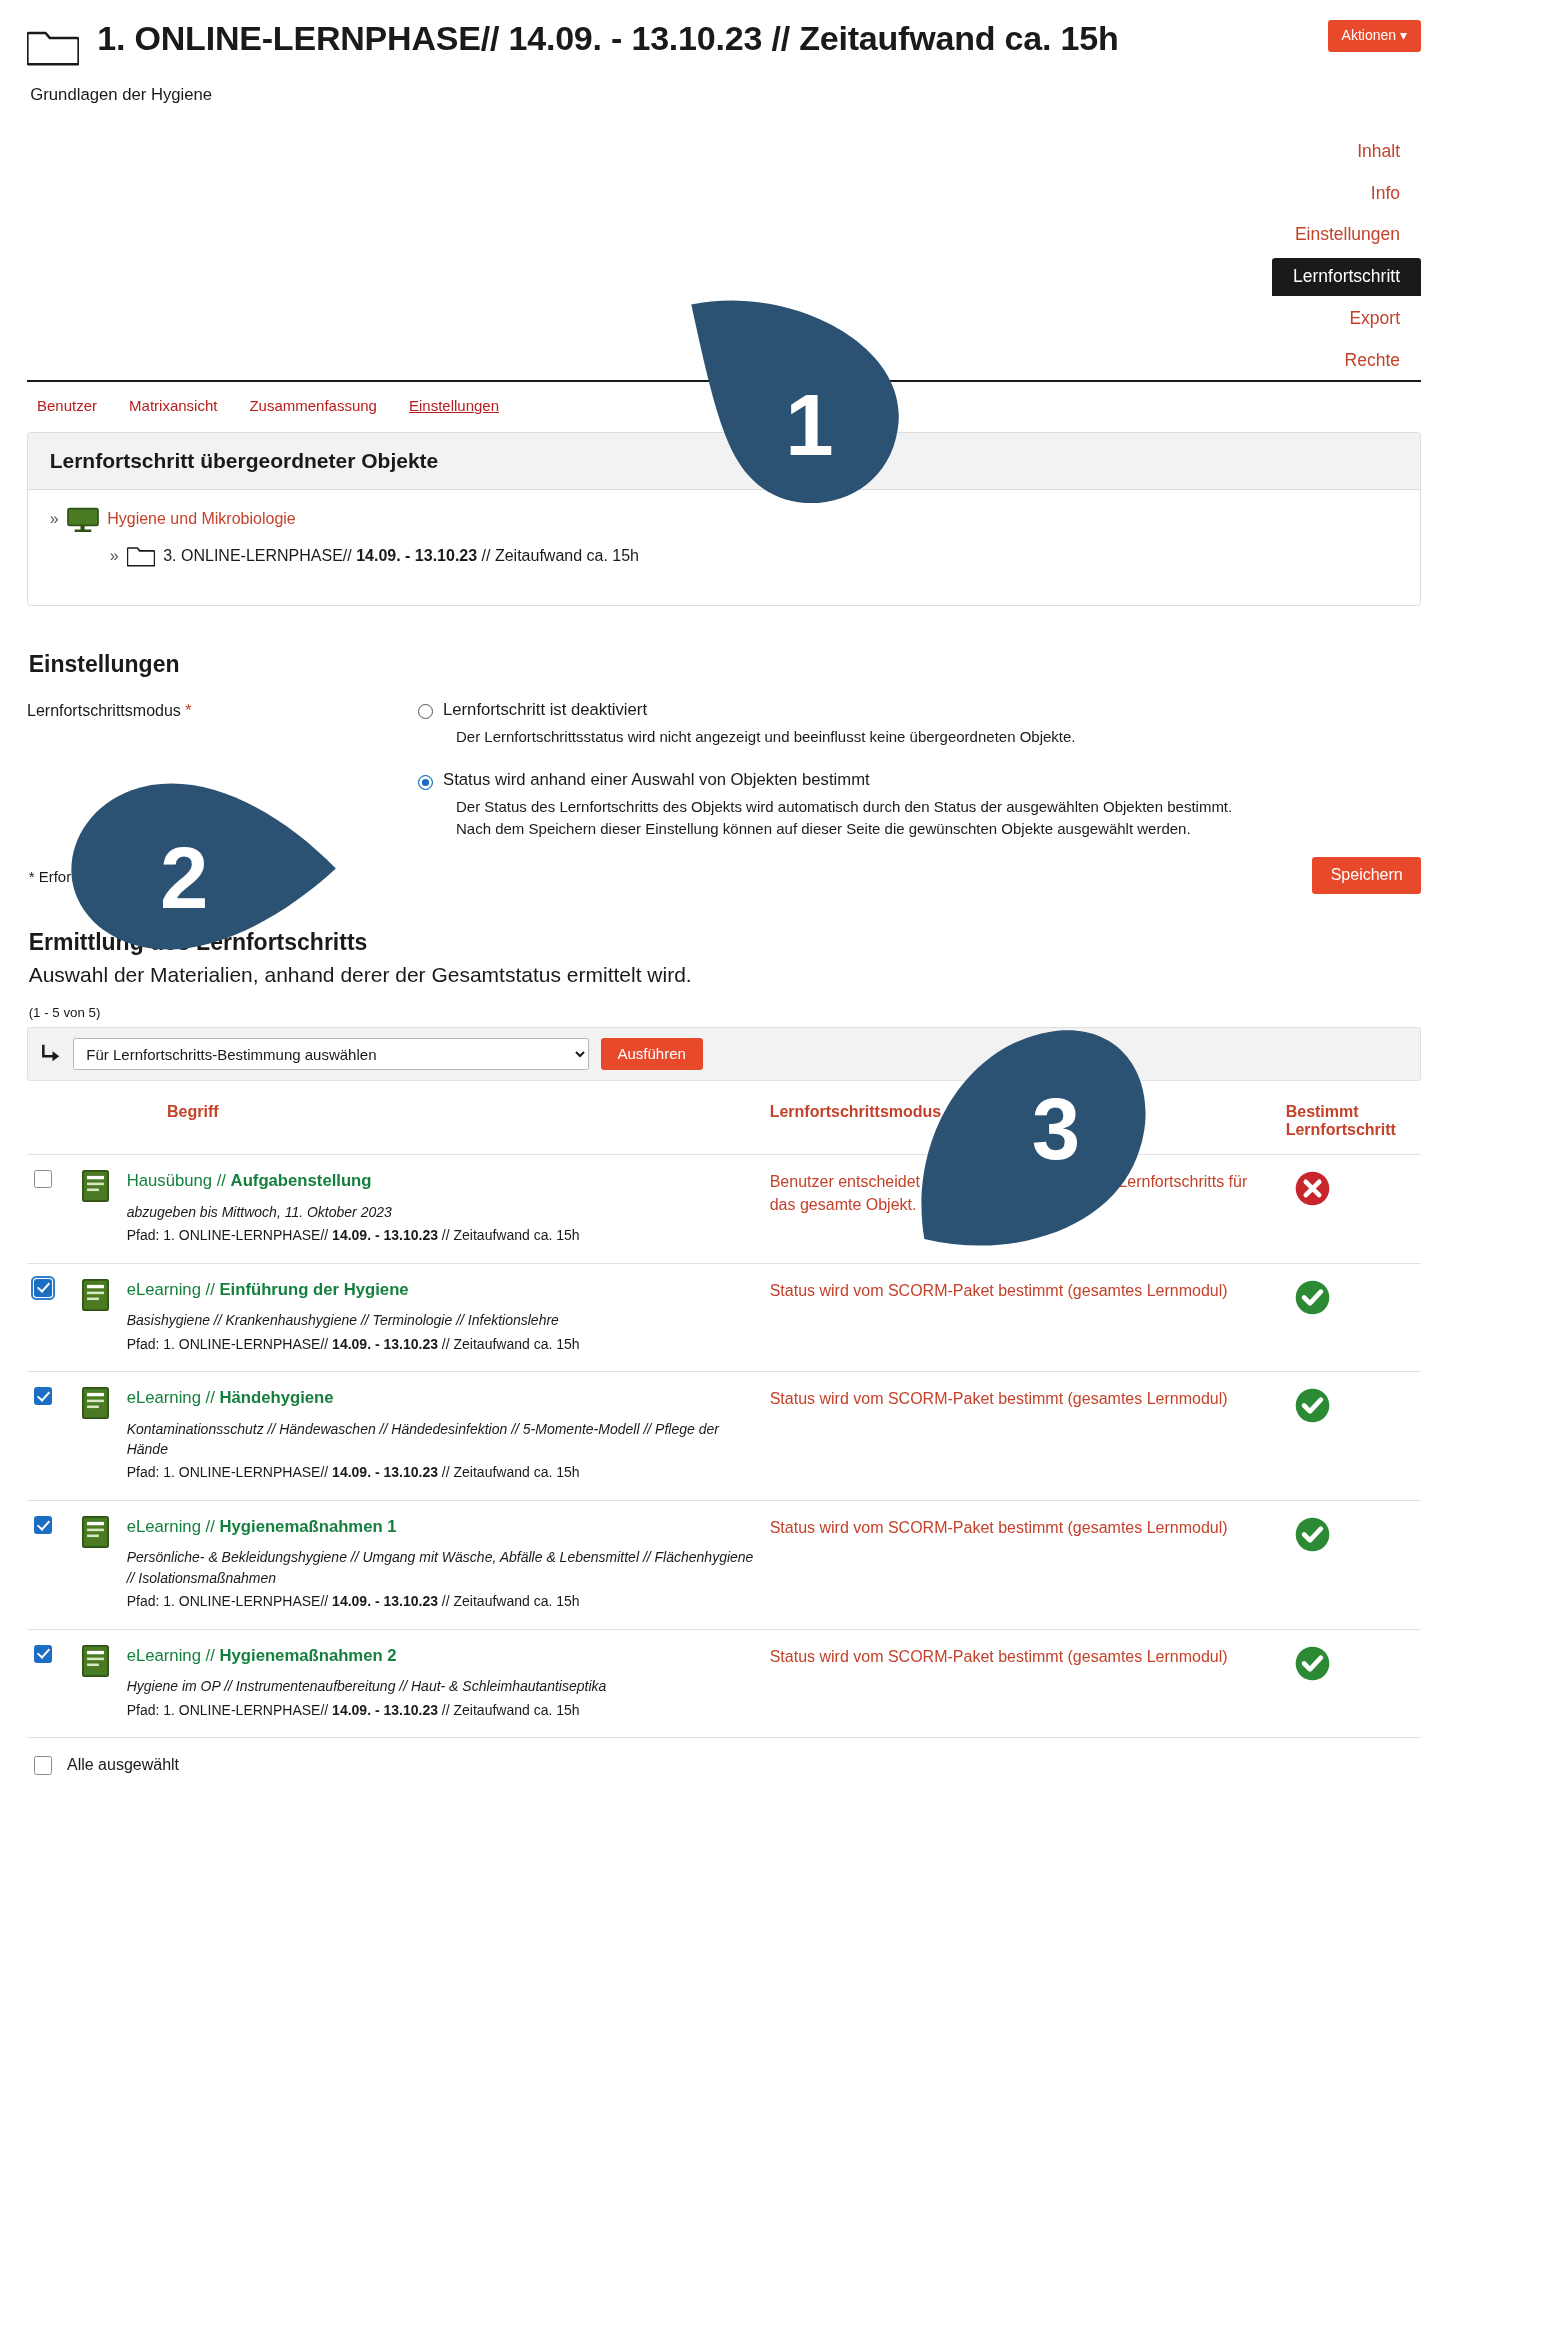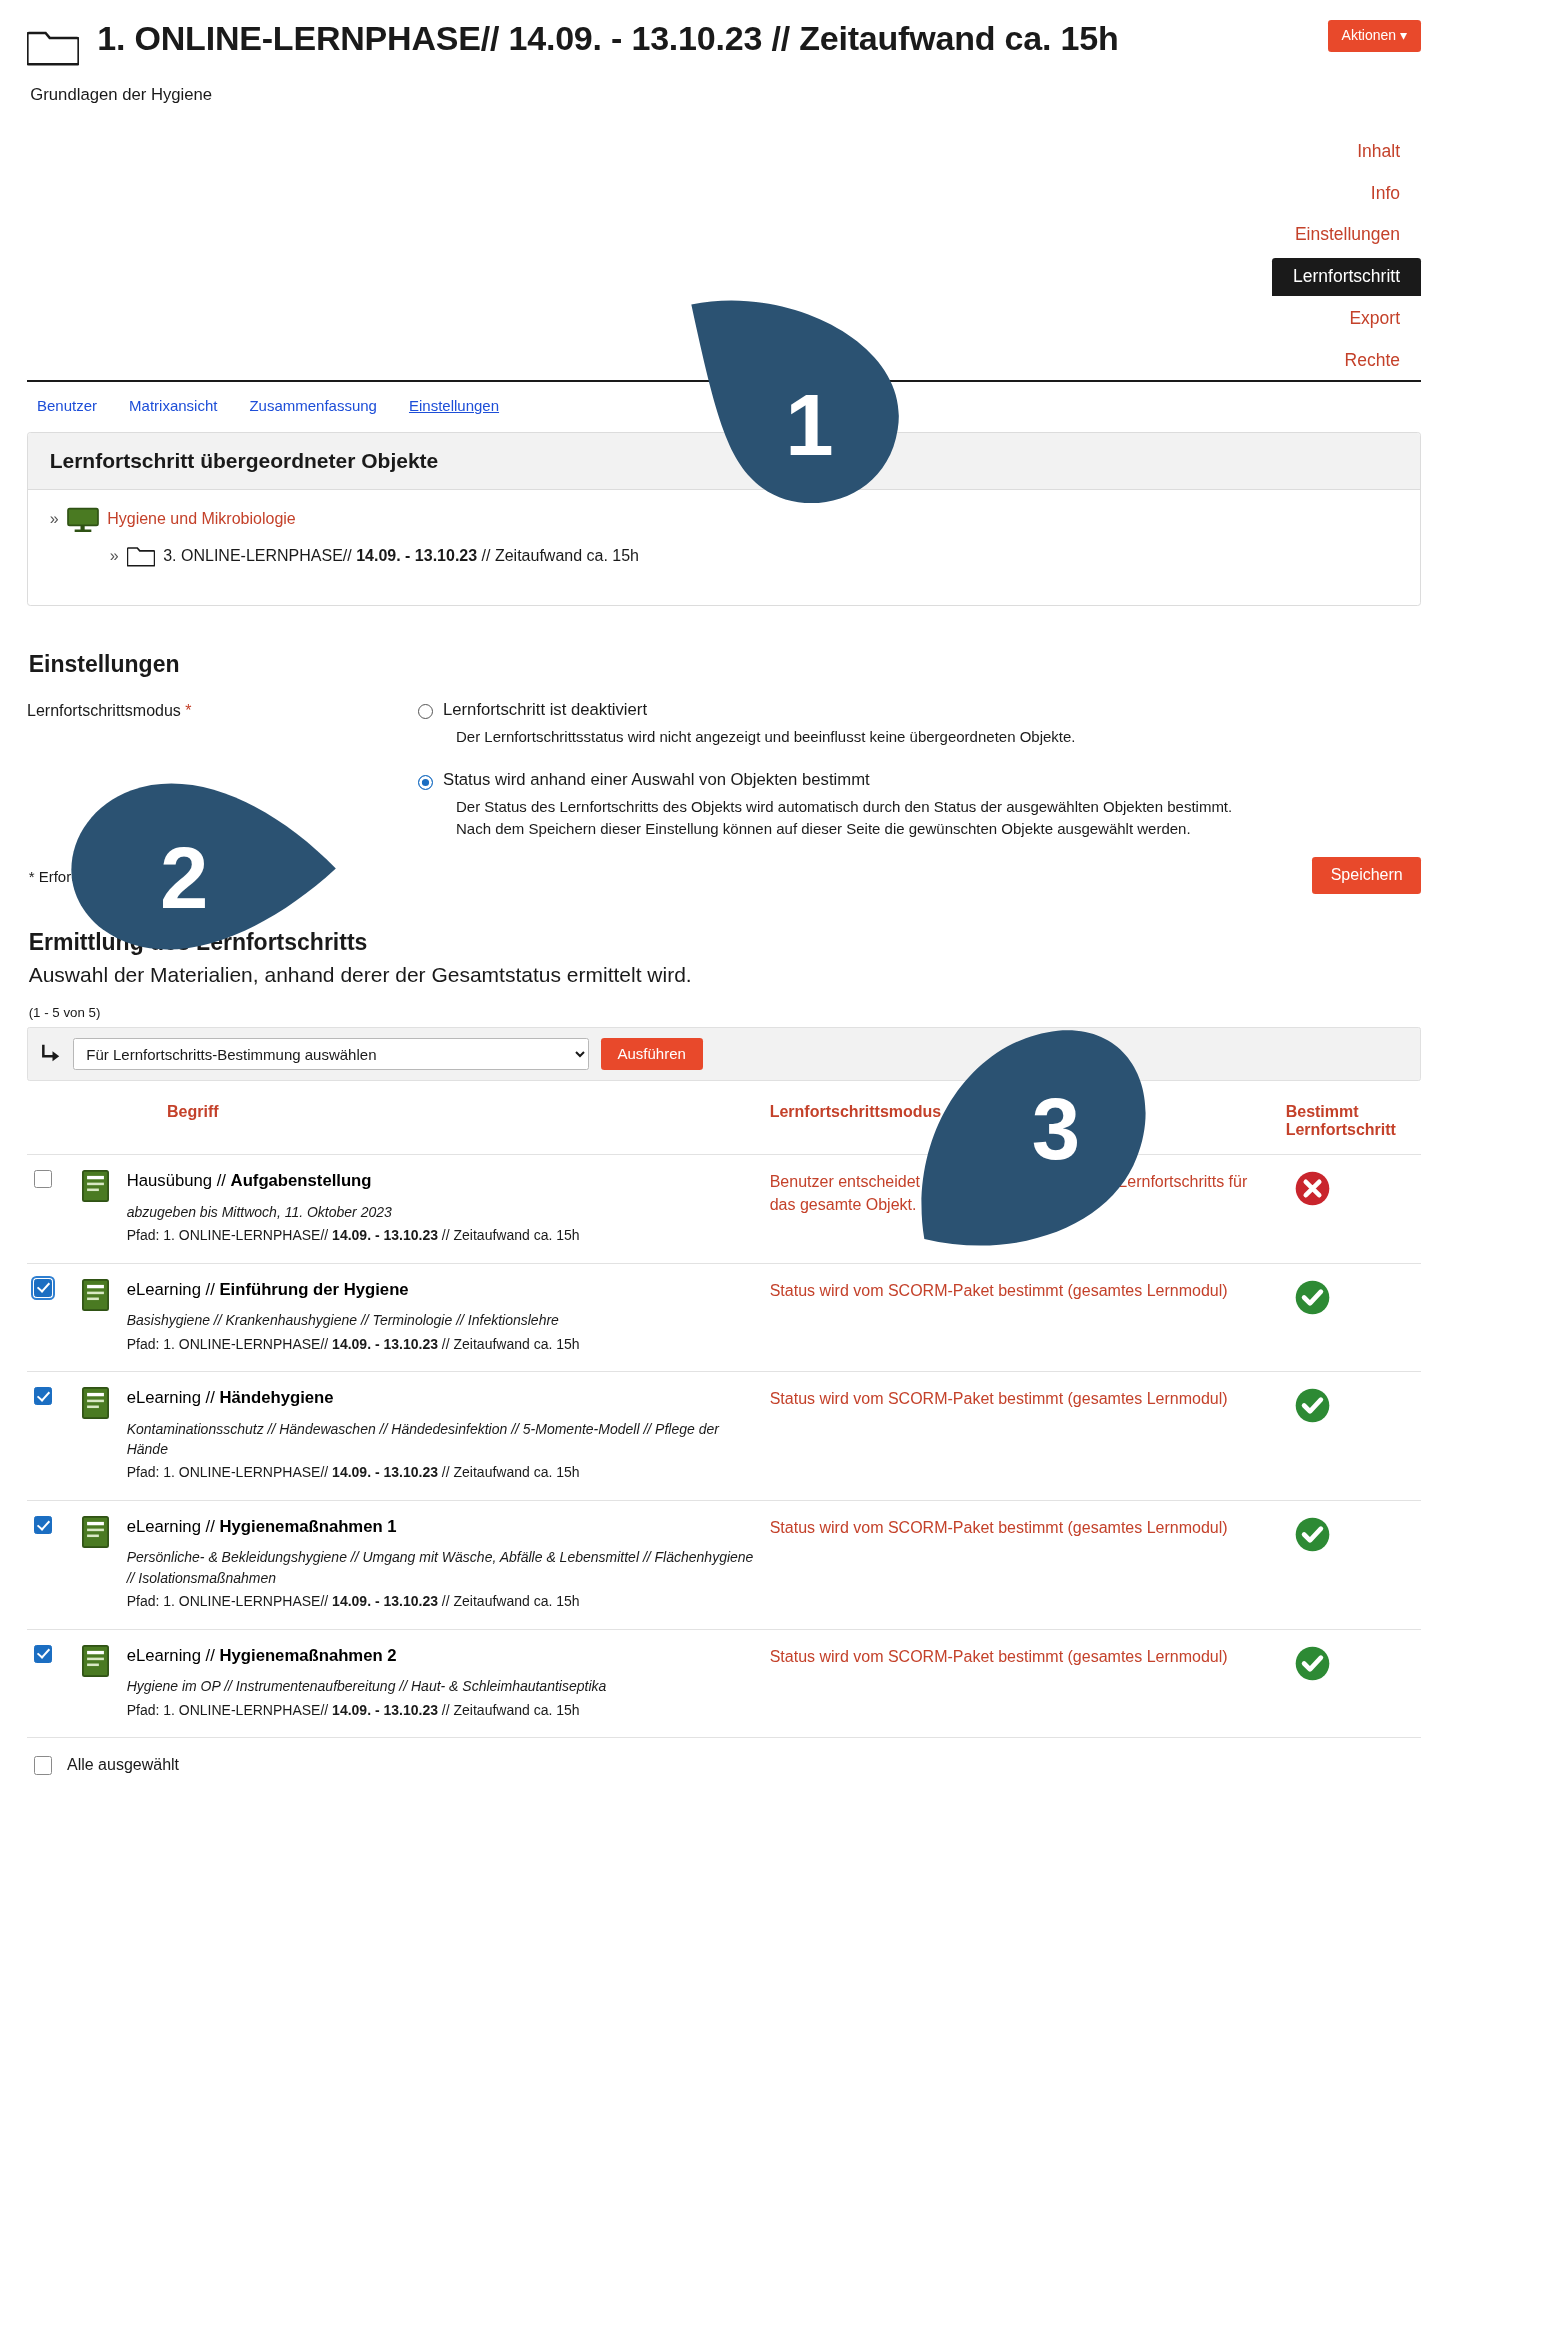--- a/index.html
+++ b/index.html
@@ -82,21 +82,21 @@
     color: #ffffff;
     border-radius: 3.3px 3.3px 0 0;
   }
   .subtabs {
     display: flex;
     gap: 32px;
     padding: 15px 10px 0 10px;
     font-size: 15px;
   }
   .subtab {
-    color: #1d4ed8;
+    color: #b91c1c;
     cursor: pointer;
     white-space: nowrap;
   }
   .subtab.active {
     text-decoration: underline;
   }
 
   
   .panel {
     margin-top: 18.3px;
@@ -290,21 +290,21 @@
     border-width: 0 2.5px 2.5px 0;
     transform: rotate(42deg);
   }
   .checkbox.focused {
     outline: 2.5px solid #2f7fd1;
     outline-offset: 1.7px;
   }
   .doc-icon { width: 27px; height: 32px; }
   .item-title {
     font-size: 16.7px;
-    color: #000000;
+    color: #15803d;
     cursor: pointer;
     line-height: 1.3;
   }
   .item-title b { font-weight: bold; }
   .item-meta {
     font-size: 14px;
     font-style: italic;
     margin-top: 10px;
     line-height: 1.45;
     color: #1a1a1a;

